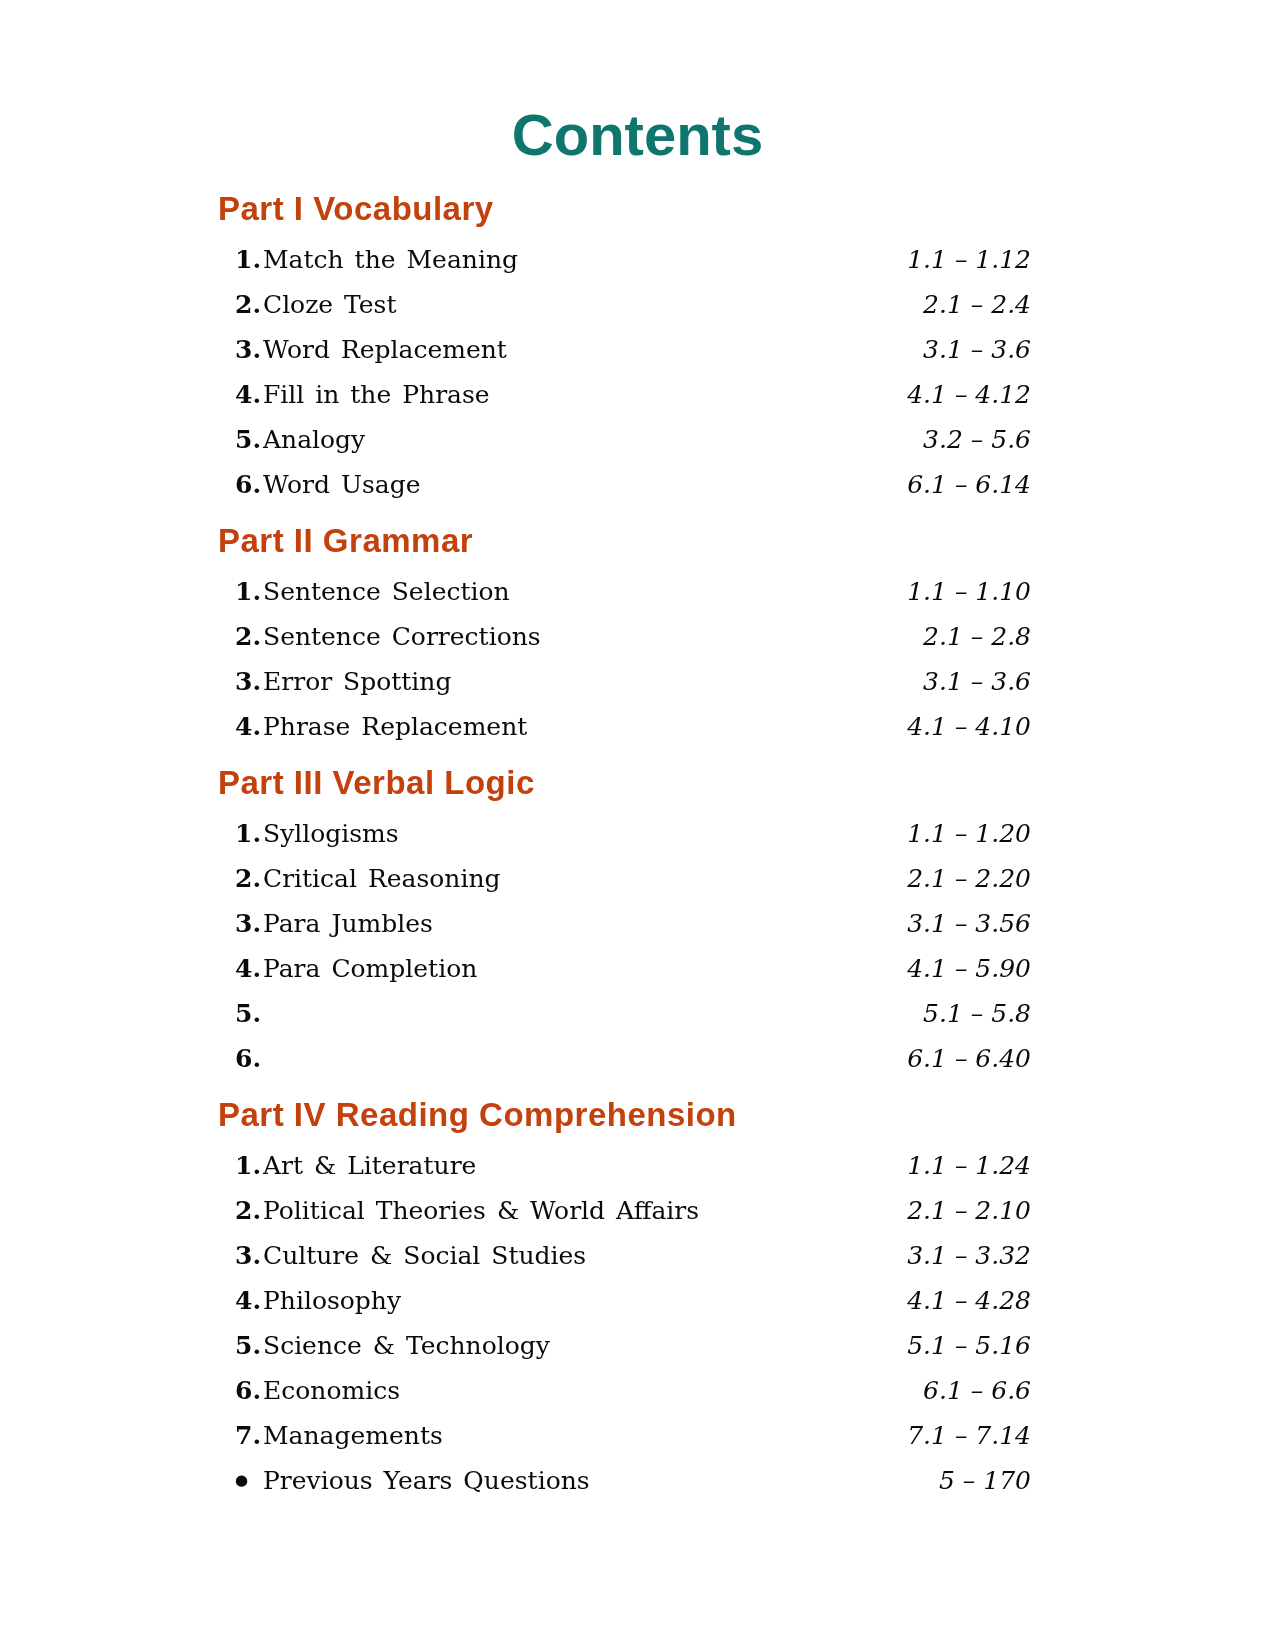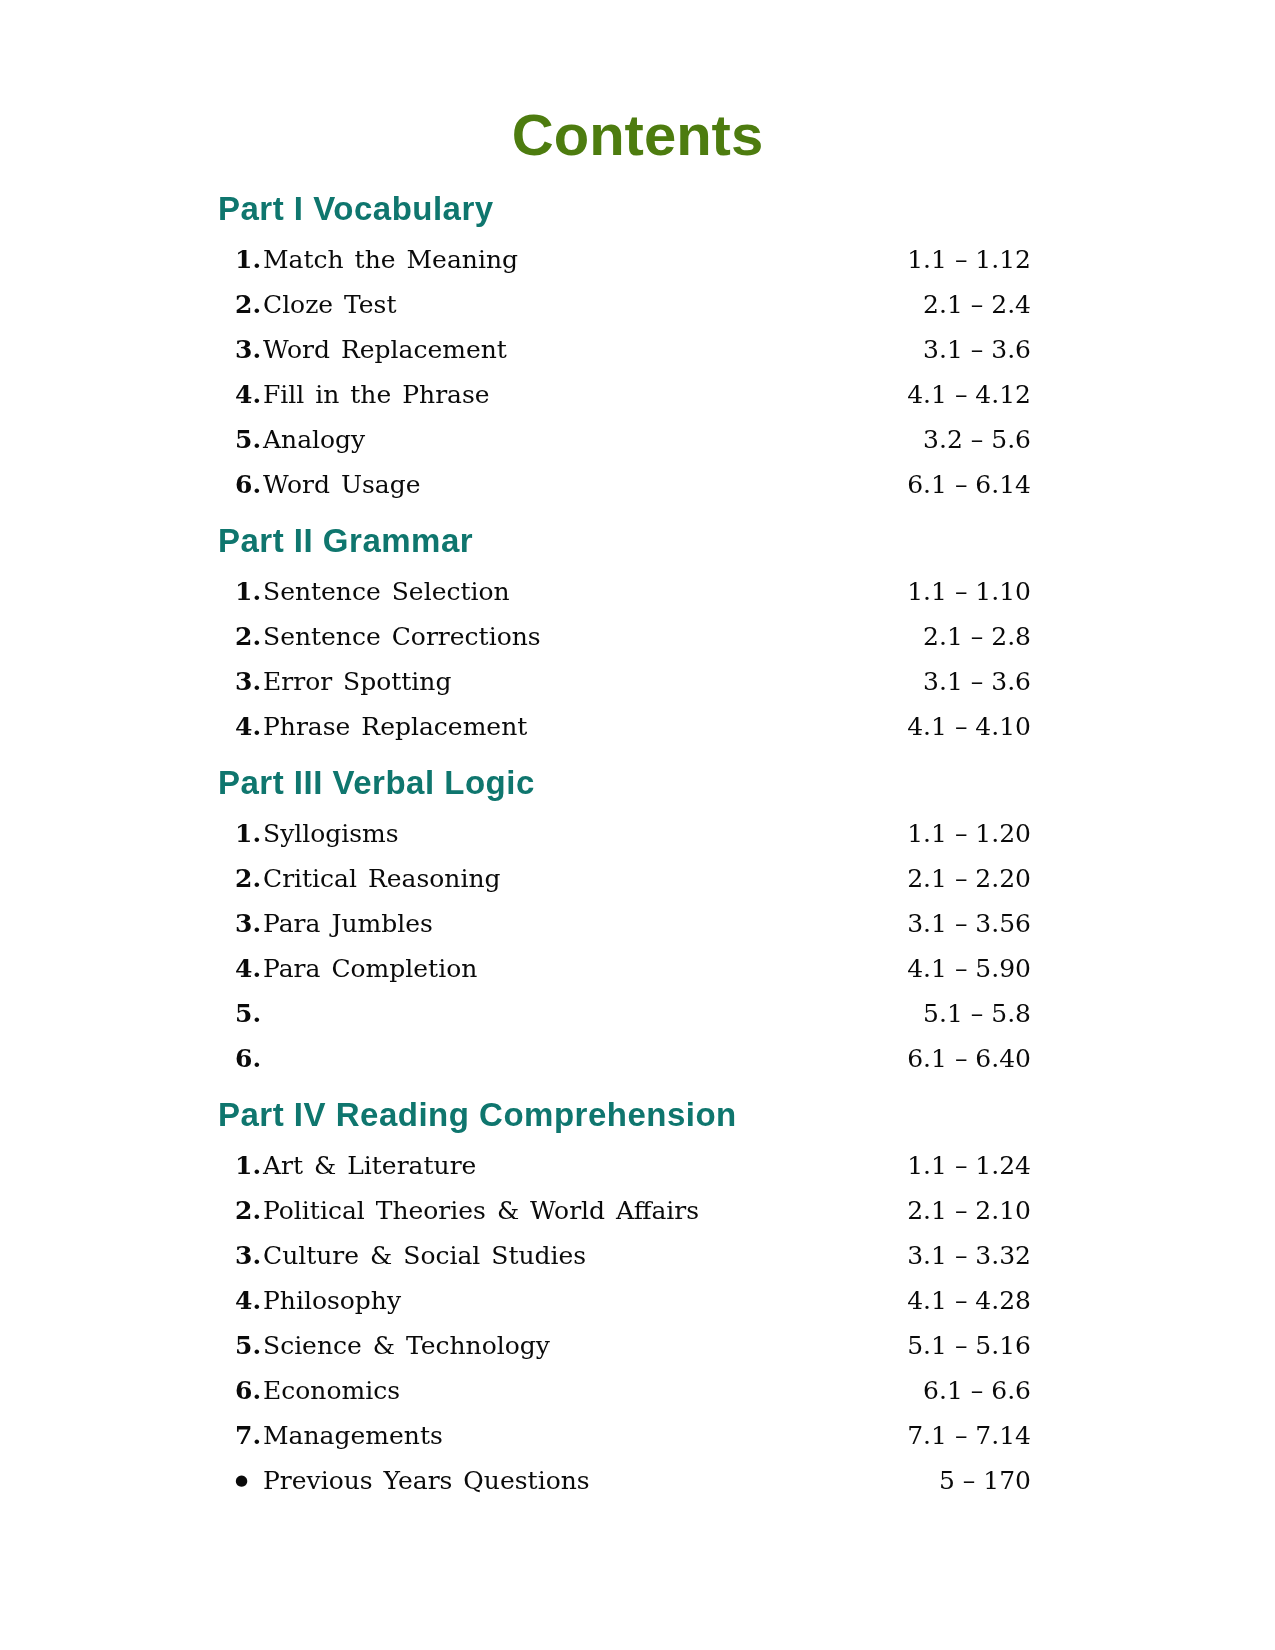--- a/index.html
+++ b/index.html
@@ -19,32 +19,32 @@
     color: #000000;
   }
   .page-title {
     margin: 0;
     text-align: center;
     font-family: "Liberation Sans", sans-serif;
     font-weight: bold;
     font-size: 58px;
     line-height: 80px;
     letter-spacing: 0px;
-    color: #4d7c0f;
+    color: #0f766e;
   }
   .sec-heading {
     margin: 11px 0 6px 0;
     padding-left: 218px;
     height: 45px;
     line-height: 45px;
     font-family: "Liberation Sans", sans-serif;
     font-weight: bold;
     font-size: 33px;
     letter-spacing: 0.5px;
-    color: #0f766e;
+    color: #c2410c;
   }
   .row {
     display: flex;
     align-items: center;
     height: 45px;
     padding-left: 235px;
     padding-right: 244px;
     box-sizing: border-box;
     font-size: 25px;
     color: #0a0a0a;
@@ -61,20 +61,21 @@
     line-height: 45px;
   }
   .label {
     word-spacing: 3px;
     white-space: nowrap;
     text-align: right;
   }
   .pages {
     margin-left: auto;
     white-space: nowrap;
+    font-style: italic;
   }
 </style>
 </head>
 <body>
 
 <div class="page">
   <h1 class="page-title">Contents</h1>
   <div id="sections">
       <h2 class="sec-heading">Part I Vocabulary</h2>
       <div class="row">

